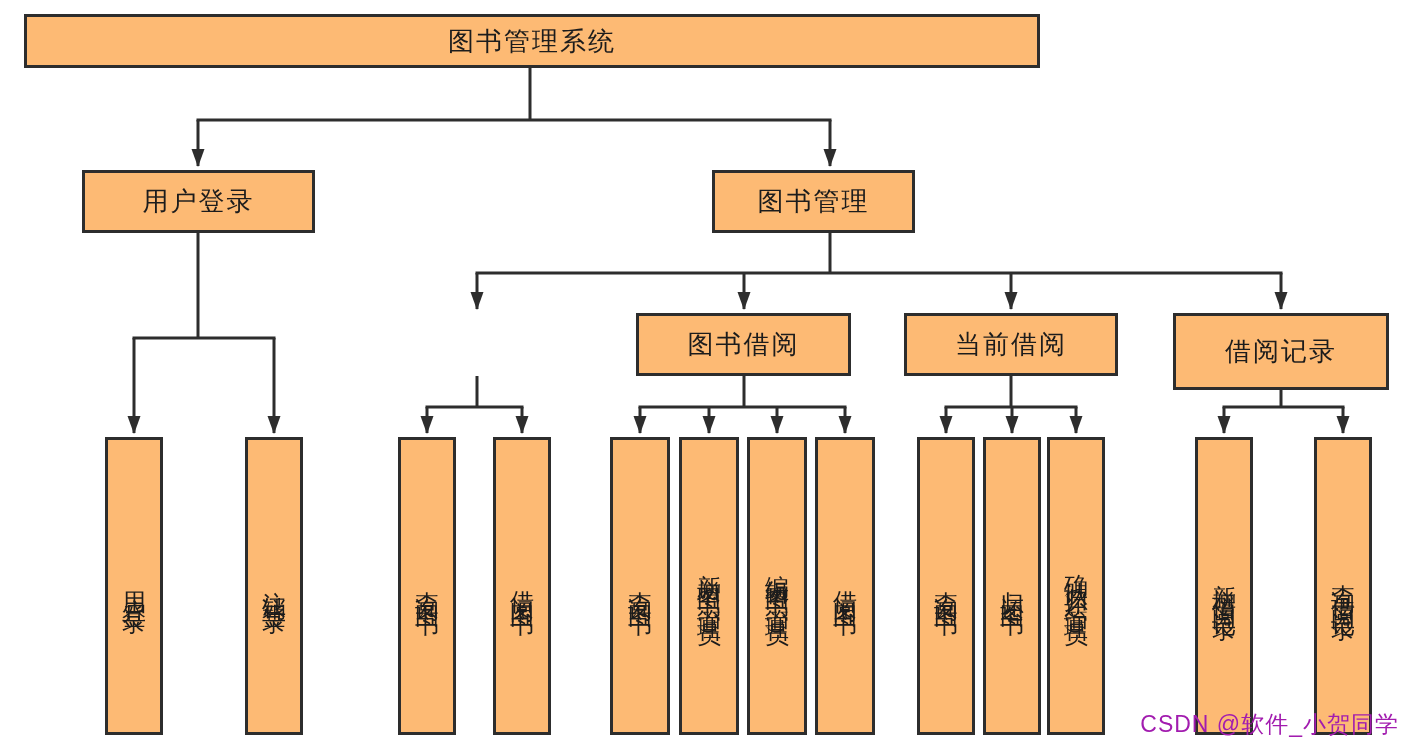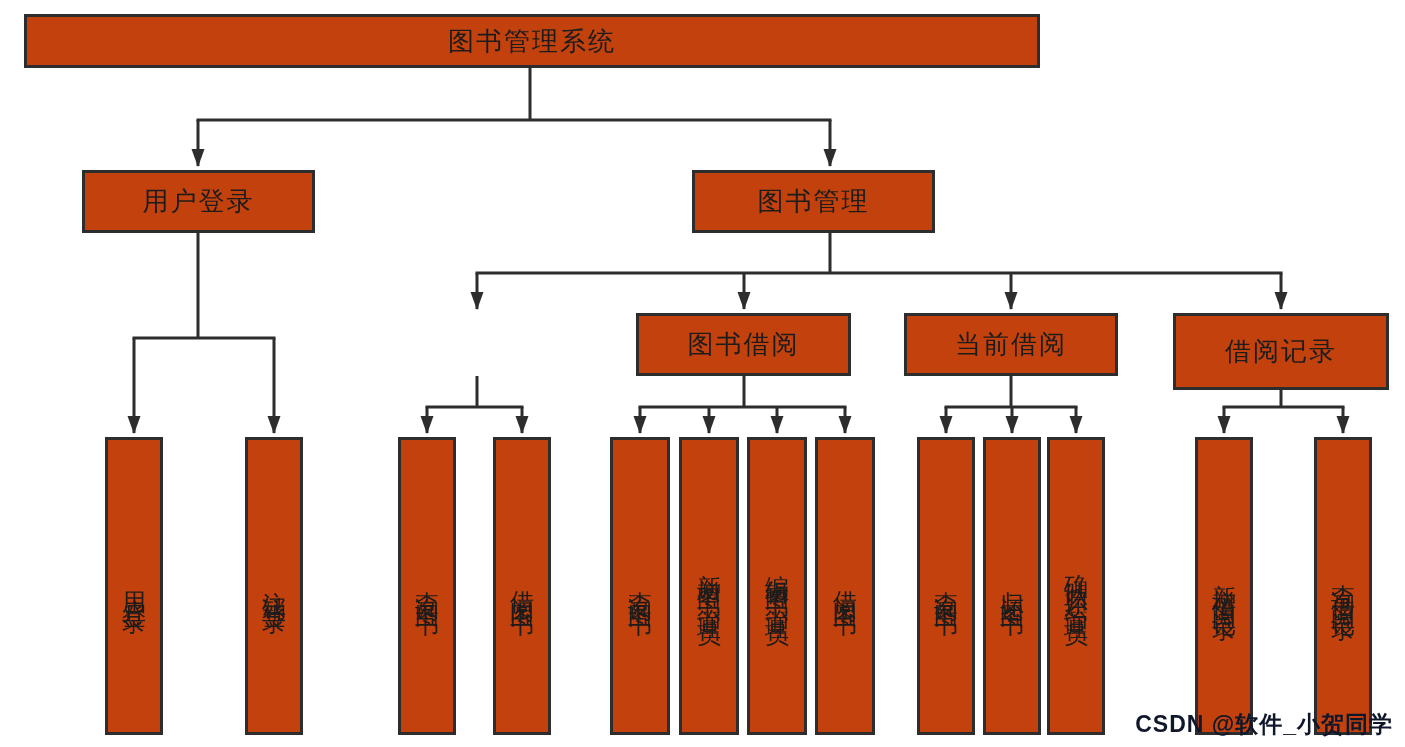--- a/index.html
+++ b/index.html
@@ -2,34 +2,34 @@
 <html><head>
 <meta charset="utf-8">
 <style>
   html,body{margin:0;padding:0;background:#ffffff;}
   .stage{
     position:relative;width:1405px;height:747px;background:#ffffff;
     font-family:"Liberation Sans","DejaVu Sans",sans-serif;overflow:hidden;
   }
   .connector-layer{position:absolute;left:0;top:0;width:1405px;height:747px;}
   .node{
-    position:absolute;box-sizing:border-box;background:#c2410c;
+    position:absolute;box-sizing:border-box;background:#fdba74;
     border:3px solid #2d2d2d;color:#1c1c1c;
     display:flex;align-items:center;justify-content:center;
     font-size:26px;letter-spacing:2px;white-space:nowrap;
   }
   .node.hbox span{display:block;}
   .node.leaf{font-size:24px;letter-spacing:0;}
   .node.leaf span{
     writing-mode:vertical-rl;text-orientation:mixed;
     letter-spacing:7px;line-height:1;white-space:nowrap;
   }
   .watermark{
-    position:absolute;right:12px;bottom:7px;color:#0f172a;
-    font-size:23px;letter-spacing:1px;z-index:5;font-weight:bold;
+    position:absolute;right:6px;bottom:7px;color:#a21caf;
+    font-size:23px;letter-spacing:1px;z-index:5;
   }
 </style>
 </head>
 <body>
 
 <div class="stage">
 
   <svg class="connector-layer" width="1405" height="747" viewBox="0 0 1405 747" xmlns="http://www.w3.org/2000/svg">
     <defs>
       <marker id="arrow" markerUnits="userSpaceOnUse" markerWidth="22" markerHeight="16" refX="17" refY="6.5" orient="auto">
@@ -80,21 +80,21 @@
     </g>
   </svg>
 
   <div class="node hbox" style="left:24px;top:14px;width:1016px;height:54px">
     <span>图书管理系统</span>
   </div>
 
   <div class="node hbox" style="left:82px;top:170px;width:233px;height:63px">
     <span>用户登录</span>
   </div>
-  <div class="node hbox" style="left:692px;top:170px;width:243px;height:63px">
+  <div class="node hbox" style="left:712px;top:170px;width:203px;height:63px">
     <span>图书管理</span>
   </div>
 
   <div class="node hbox" style="left:636px;top:313px;width:215px;height:63px">
     <span>图书借阅</span>
   </div>
   <div class="node hbox" style="left:904px;top:313px;width:214px;height:63px">
     <span>当前借阅</span>
   </div>
   <div class="node hbox" style="left:1173px;top:313px;width:216px;height:77px">

